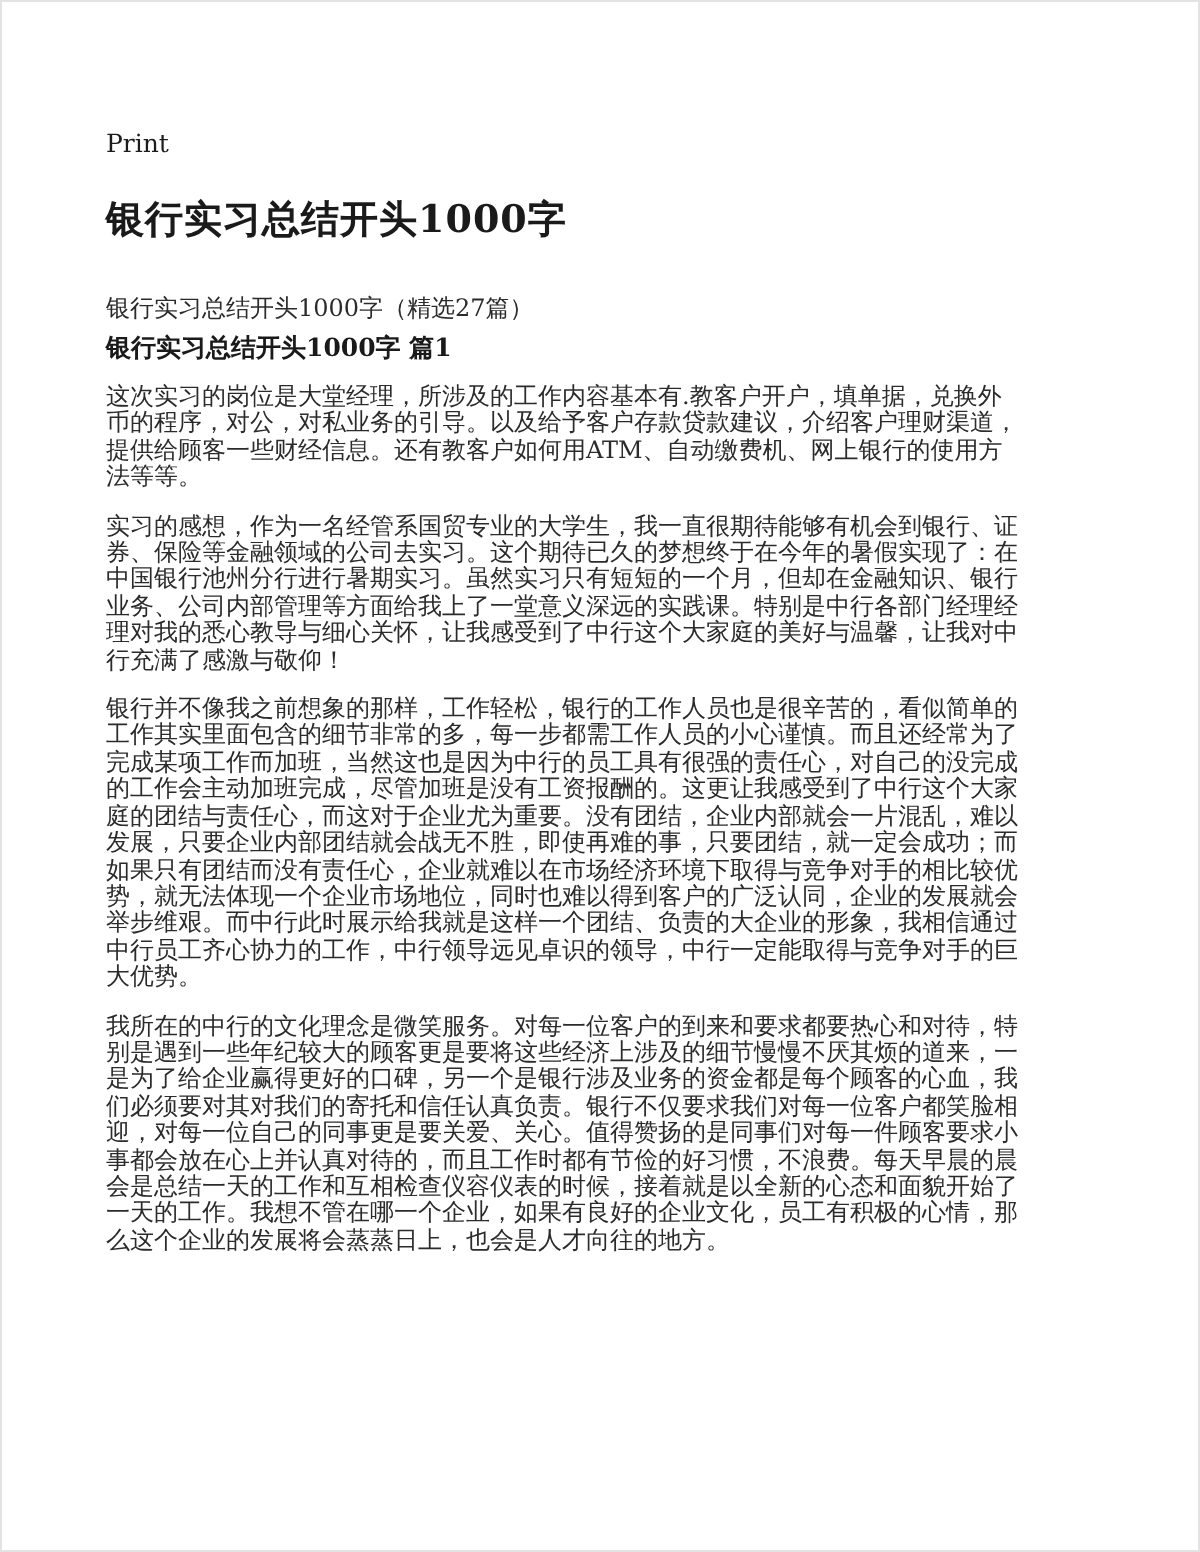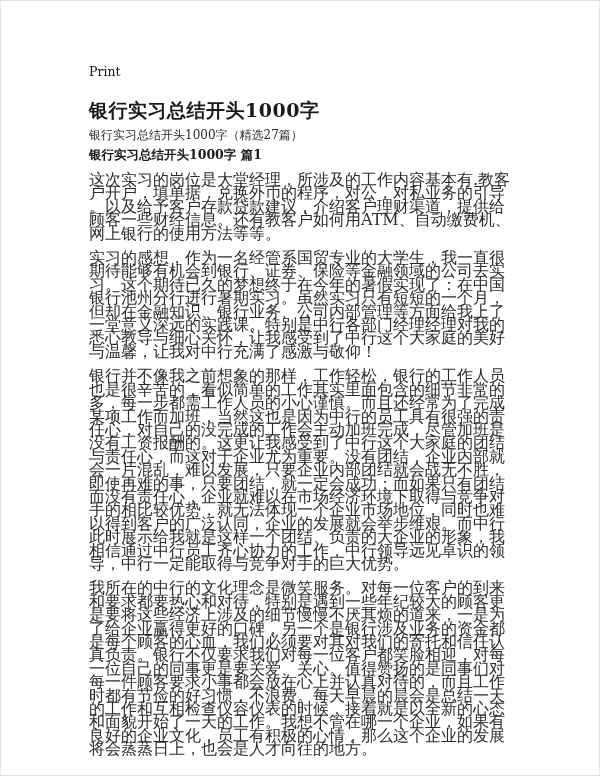--- a/index.html
+++ b/index.html
@@ -11,54 +11,54 @@
     position: relative;
     width: 598px;
     height: 774px;
     border: 1px solid #e3e3e3;
     background: #ffffff;
     overflow: hidden;
     font-family: "DejaVu Serif", "Liberation Serif", serif;
     color: #262626;
   }
   .page {
-    padding: 60px 88px 0 88px;
+    padding: 60px 88px 0 52px;
   }
   .print-link {
     font-size: 12.5px;
     line-height: 14px;
     color: #1c1c1c;
     display: inline-block;
     cursor: pointer;
   }
   .doc-title {
     margin: 18px 0 0 0;
     font-size: 19px;
     line-height: 24px;
     font-weight: bold;
     text-align: left;
     color: #1a1a1a;
     letter-spacing: 0.5px;
   }
   .doc-subtitle {
-    margin-top: 6px;
+    margin-top: 25px;
     font-size: 12px;
     line-height: 15px;
     color: #2b2b2b;
   }
   .section-heading {
     margin-top: 4px;
     font-size: 12.5px;
     line-height: 15px;
     font-weight: bold;
     color: #1a1a1a;
   }
   .doc-body p {
     margin: 11px 0 0 0;
-    font-size: 16px;
+    font-size: 12px;
     line-height: 13.4px;
     text-align: left;
     color: #2b2b2b;
     word-break: break-all;
     line-break: anywhere;
   }
 </style>
 </head>
 <body>
 

